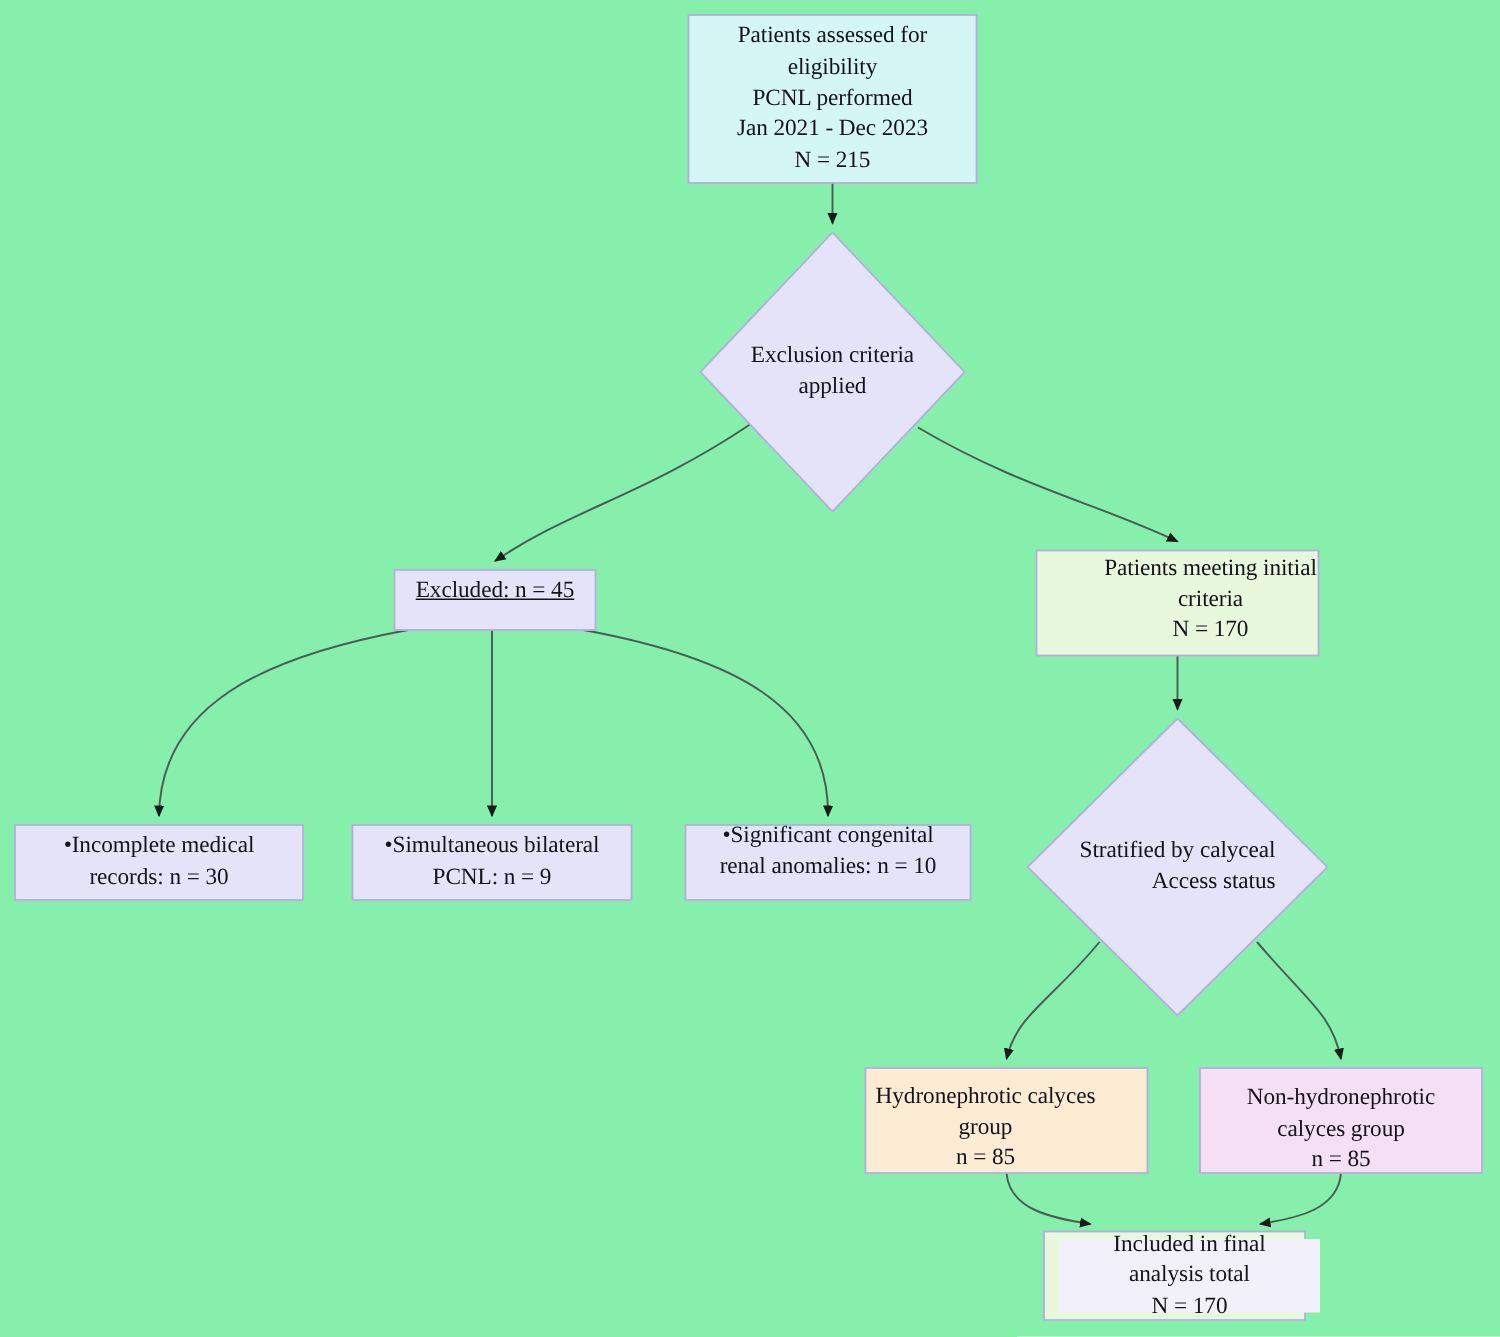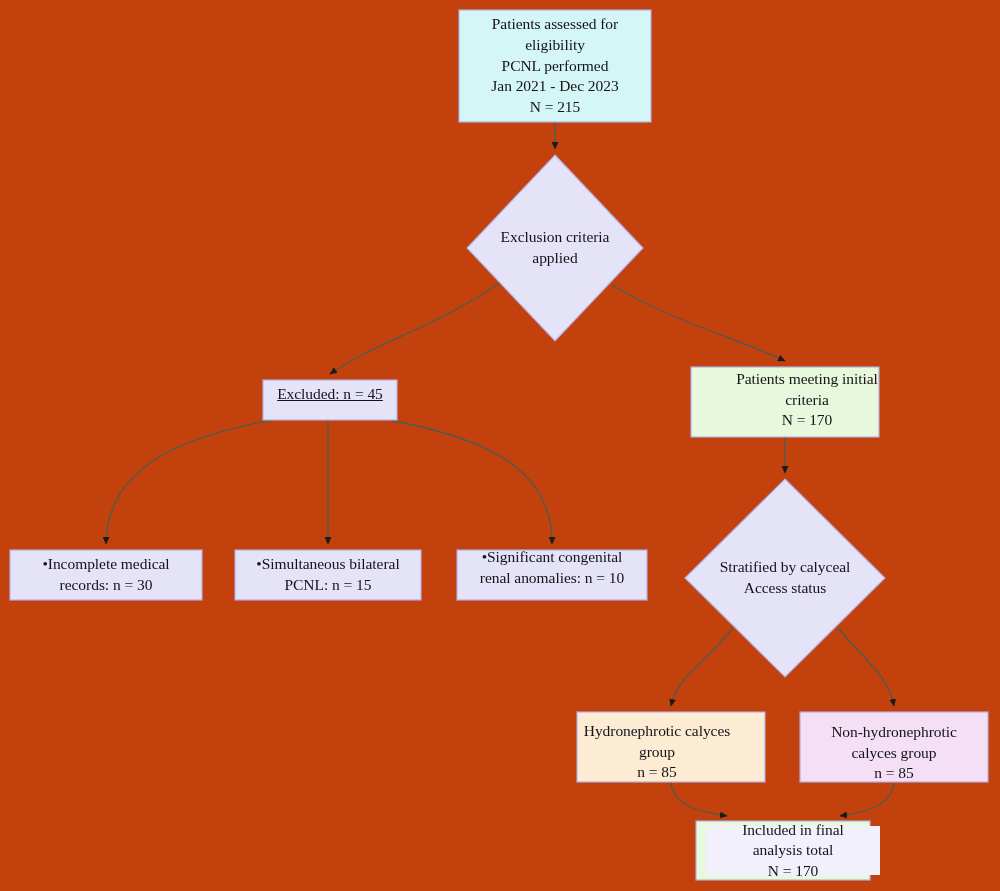--- a/index.html
+++ b/index.html
@@ -52,21 +52,21 @@
     background: #f2f0fb;
   }
   .hit-area {
     position: absolute;
     cursor: default;
   }
 </style>
 </head>
 <body style="background: rgb(255, 255, 255);">
 
-<div id="flow-root" style="background: #c2410c;">
+<div id="flow-root" style="background: #86efac;">
   <svg class="flow-svg" id="flow-svg" viewBox="0 0 1000 891">
     <defs>
       <marker id="arrowhead" markerWidth="7" markerHeight="7" refX="5.4" refY="3" orient="auto" markerUnits="strokeWidth">
         <path d="M0,0.4 L6,3 L0,5.6 z" fill="#1b1b1b"></path>
       </marker>
     </defs>
     <g id="edges-layer">
         <path class="edge-path" d="M 555 122 L 555 149" stroke="#4a5d52" marker-end="url(#arrowhead)"></path>
         <path class="edge-path" d="M 500 283 C 430 330 380 340 330 374" stroke="#4a5d52" marker-end="url(#arrowhead)"></path>
         <path class="edge-path" d="M 612 285 C 680 325 730 335 785 361" stroke="#4a5d52" marker-end="url(#arrowhead)"></path>
@@ -106,26 +106,26 @@
       <div class="node-label" style="left: 269px; top: 380px; width: 122px; height: 28px; color: rgb(21, 18, 26); text-decoration: underline;">Excluded: n = 45</div>
       <div class="hit-area" style="left: 263px; top: 380px; width: 134px; height: 40px;"></div>
       <div class="node-label" style="left: 719px; top: 367px; width: 176px; height: 66px; color: rgb(21, 18, 26);">Patients meeting initial
 criteria
 N = 170</div>
       <div class="hit-area" style="left: 691px; top: 367px; width: 188px; height: 70px;"></div>
       <div class="node-label" style="left: 16px; top: 550px; width: 180px; height: 50px; color: rgb(21, 18, 26);">•Incomplete medical
 records: n = 30</div>
       <div class="hit-area" style="left: 10px; top: 550px; width: 192px; height: 50px;"></div>
       <div class="node-label" style="left: 241px; top: 550px; width: 174px; height: 50px; color: rgb(21, 18, 26);">•Simultaneous bilateral
-PCNL: n = 15</div>
+PCNL: n = 9</div>
       <div class="hit-area" style="left: 235px; top: 550px; width: 186px; height: 50px;"></div>
       <div class="node-label" style="left: 463px; top: 550px; width: 178px; height: 36px; color: rgb(21, 18, 26); text-align: center;">•Significant congenital
 renal anomalies: n = 10</div>
       <div class="hit-area" style="left: 457px; top: 550px; width: 190px; height: 50px;"></div>
-      <div class="node-label" style="left: 685px; top: 479px; width: 200px; height: 198px; color: rgb(21, 18, 26);">Stratified by calyceal
+      <div class="node-label" style="left: 685px; top: 479px; width: 200px; height: 198px; color: rgb(21, 18, 26); text-align: right;">Stratified by calyceal
 Access status</div>
       <div class="hit-area" style="left: 685px; top: 479px; width: 200px; height: 198px;"></div>
       <div class="node-label" style="left: 569px; top: 712px; width: 176px; height: 80px; color: rgb(21, 18, 26);">Hydronephrotic calyces
 group
 n = 85</div>
       <div class="hit-area" style="left: 577px; top: 712px; width: 188px; height: 70px;"></div>
       <div class="node-label" style="left: 806px; top: 712px; width: 176px; height: 82px; color: rgb(21, 18, 26);">Non-hydronephrotic
 calyces group
 n = 85</div>
       <div class="hit-area" style="left: 800px; top: 712px; width: 188px; height: 70px;"></div>

